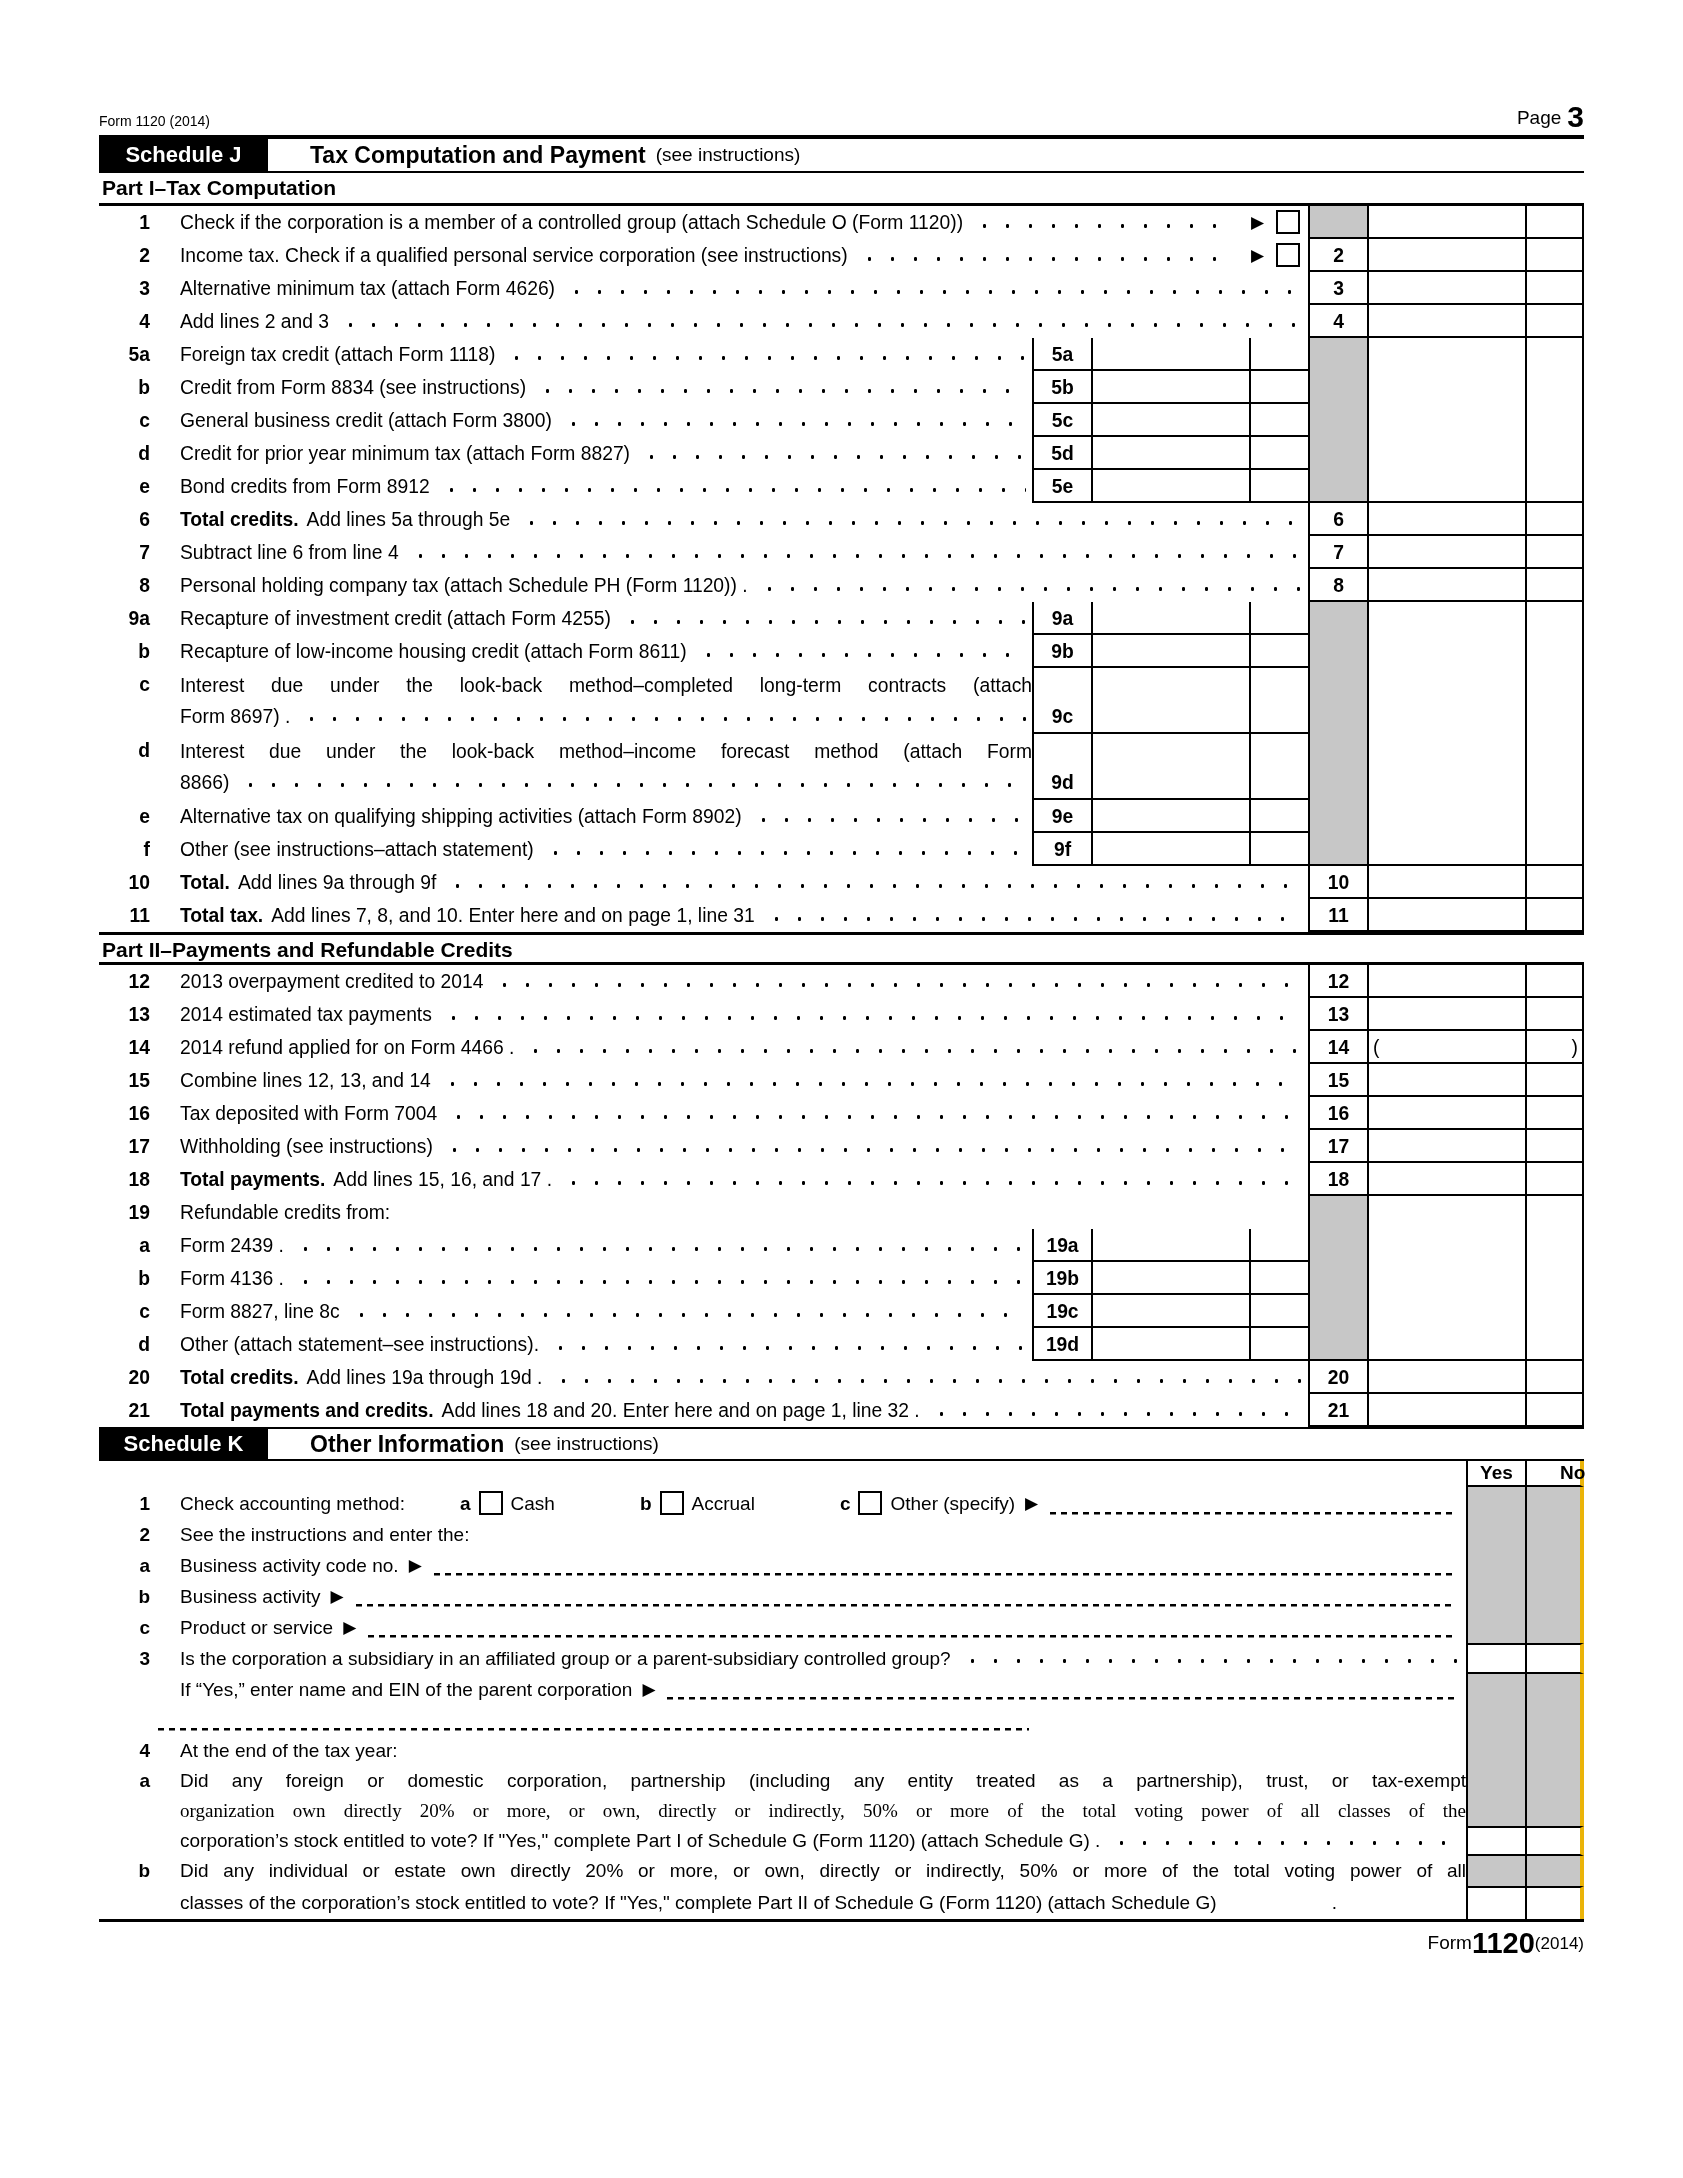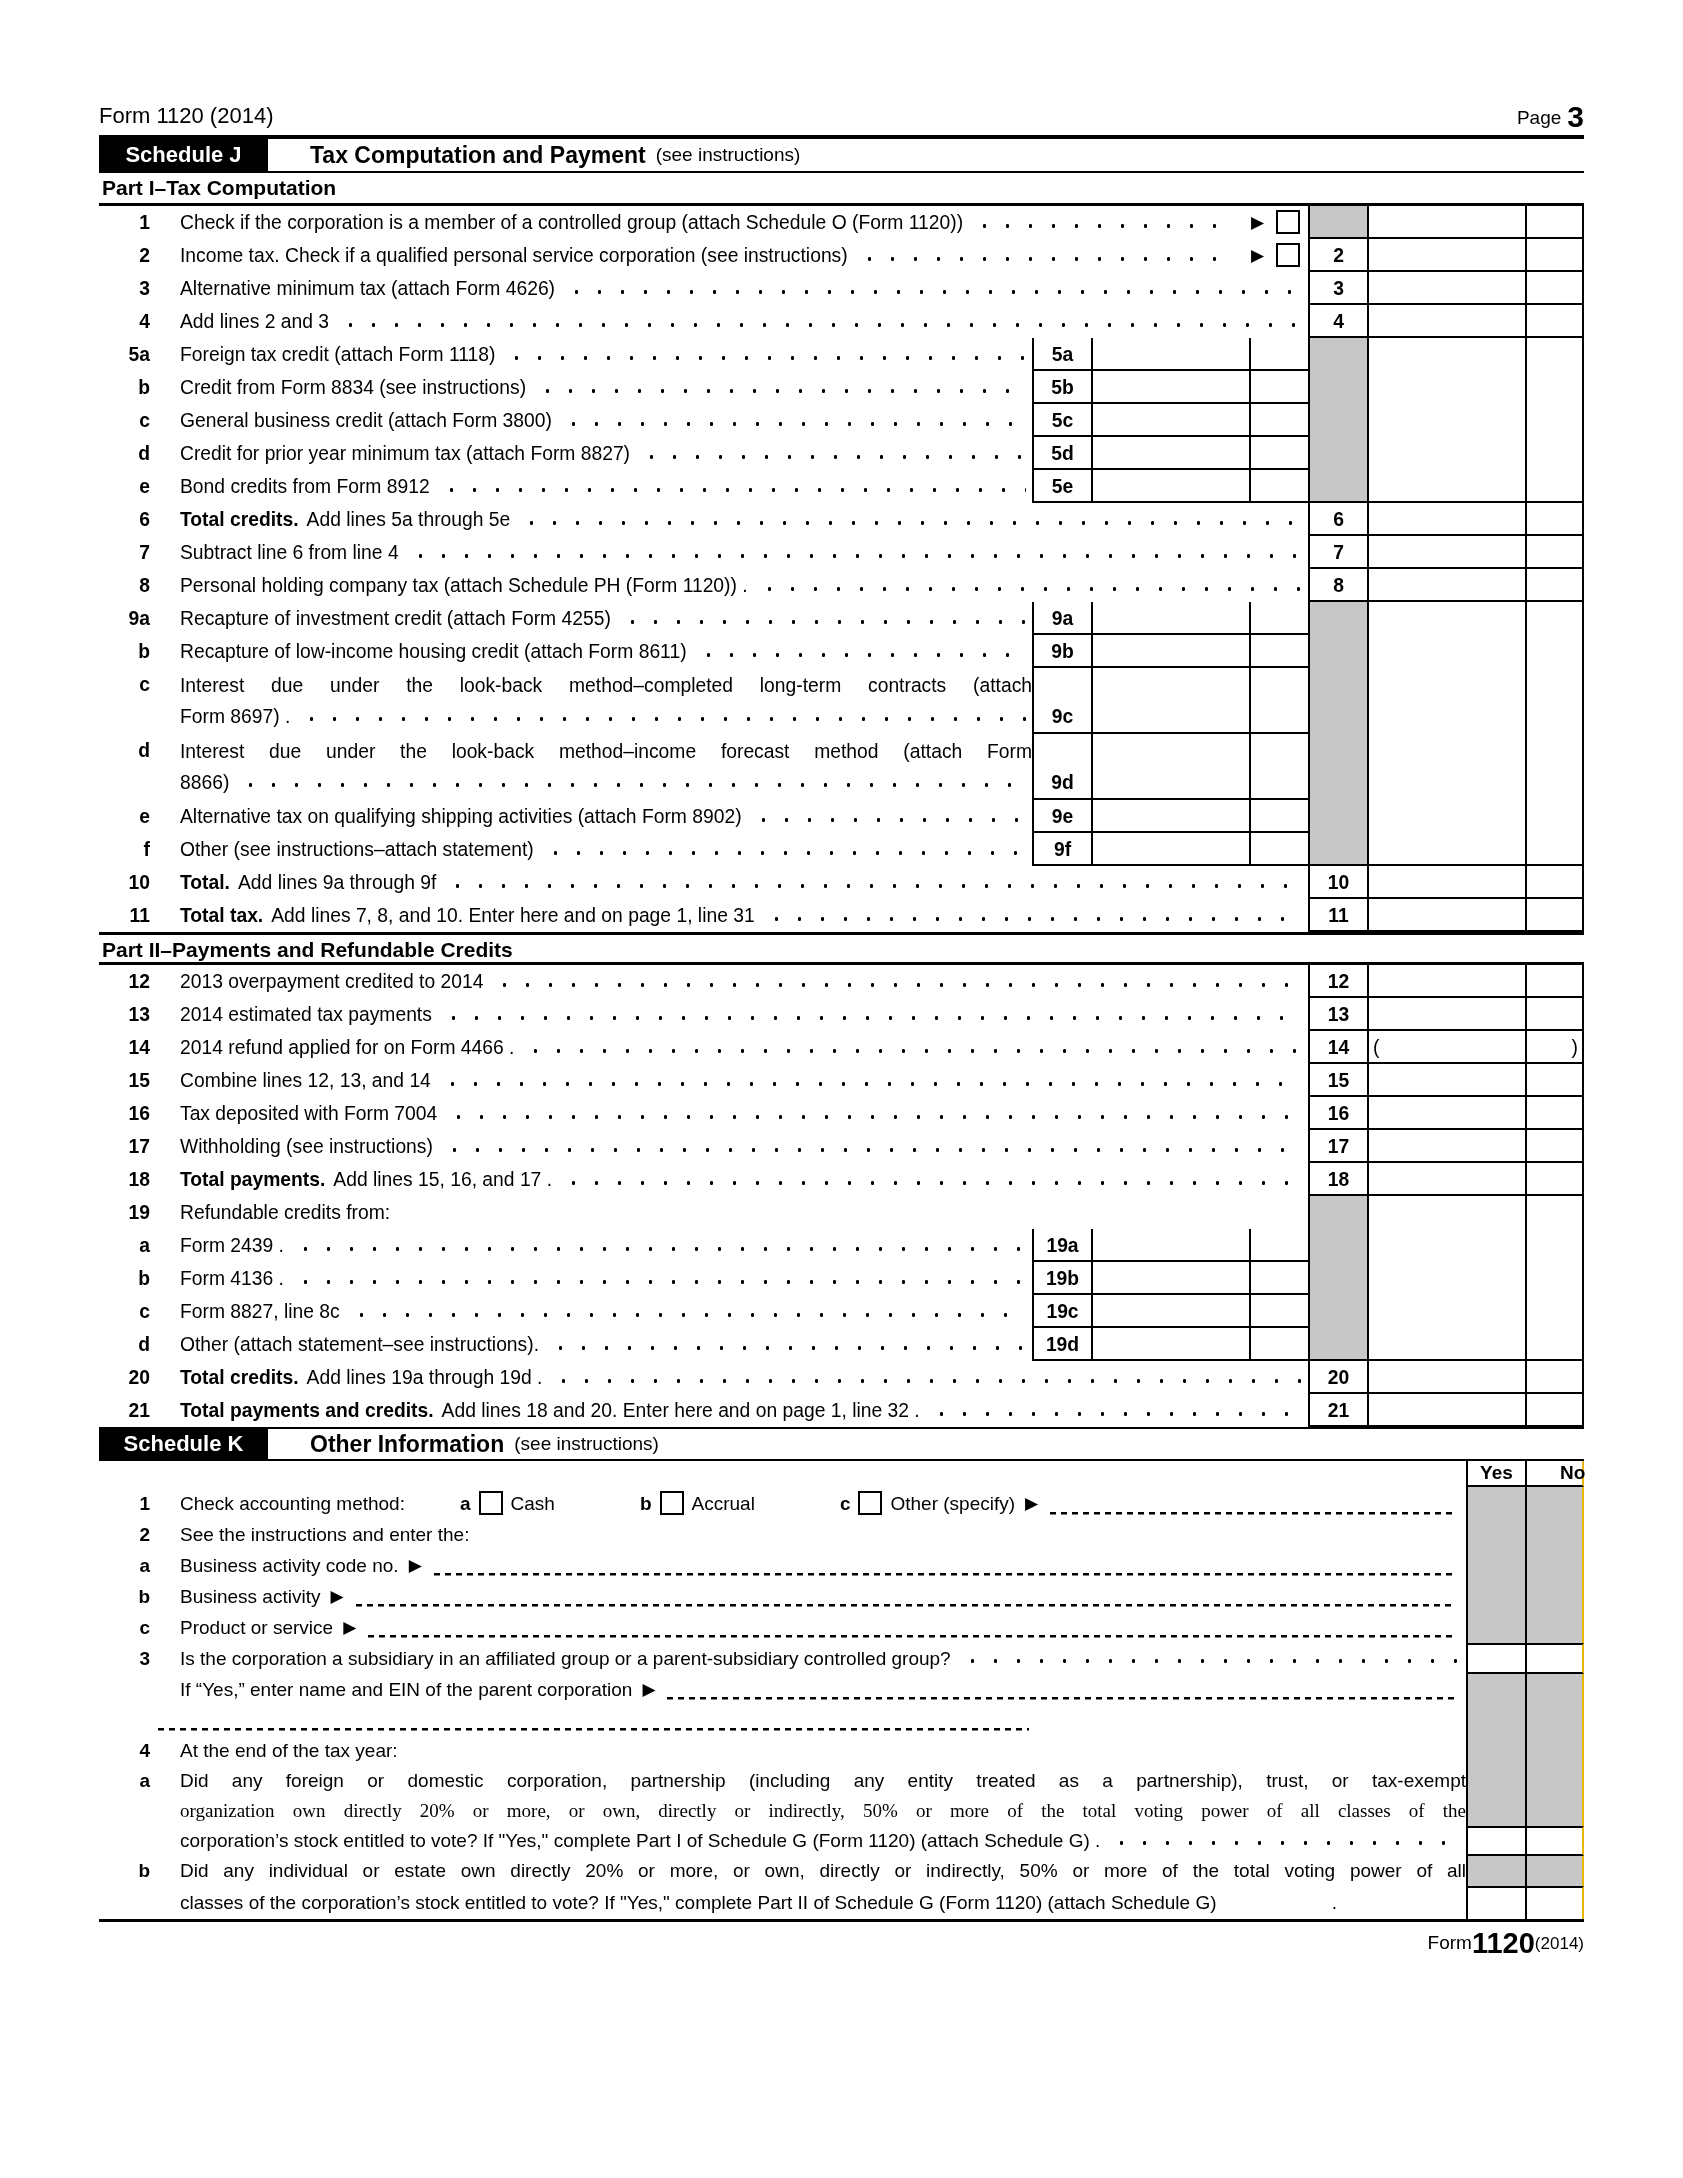--- a/index.html
+++ b/index.html
@@ -2,21 +2,21 @@
 <html><head>
 <meta charset="utf-8">
 <style>
   html,body{margin:0;padding:0;background:#e8e8e8;}
   .page{position:relative;width:1683px;height:2178px;background:#ffffff;
         font-family:"Liberation Sans",sans-serif;color:#000;overflow:hidden;}
   .content{position:absolute;left:99px;top:99px;width:1485px;}
 
   
   .hdr{height:30px;border-bottom:4px solid #000;display:flex;justify-content:space-between;align-items:flex-end;padding-bottom:6px;box-sizing:content-box;}
-  .formid{font-size:22px;}
+  .formid{font-size:14px;}
   .pageno{font-size:19px;display:flex;align-items:flex-end;gap:6px;}
   .pageno b{font-size:30px;line-height:24px;}
 
   
   .schedbar{height:34px;border-bottom:2px solid #000;display:flex;align-items:center;box-sizing:border-box;}
   .schedbox{background:#000;color:#fff;font-weight:bold;font-size:22px;height:100%;width:169px;display:flex;align-items:center;justify-content:center;}
   .schedtitle{font-weight:bold;font-size:23px;margin-left:42px;}
   .schedsub{font-size:19px;margin-left:10px;}
 
   .partbar{height:33px;border-bottom:3px solid #000;box-sizing:border-box;font-weight:bold;font-size:21px;line-height:29px;padding-left:3px;}
@@ -50,21 +50,21 @@
   .gray{background:#c7c7c7;}
   .paren-l{position:absolute;left:4px;top:0;}
   .paren-r{position:absolute;right:4px;top:0;}
 
   
   .krow{display:flex;align-items:stretch;font-size:19px;box-sizing:border-box;}
   .klbl{width:51px;text-align:right;font-weight:bold;flex:none;}
   .ktxt{flex:1;display:flex;min-width:0;padding-left:30px;white-space:nowrap;align-items:stretch;}
   .ktxt.block{display:block;text-align:justify;text-align-last:justify;white-space:normal;}
   .yn{flex:none;width:59px;border-left:2px solid #000;box-sizing:border-box;text-align:center;font-weight:bold;}
-  .yn.last{border-right:2px solid #eab308;padding-left:33px;}
+  .yn.last{border-right:4px solid #eab308;padding-left:33px;}
   .ynw{background:#fff;border-top:2px solid #000;border-bottom:2px solid #000;}
   .ynw.nob{border-bottom:none;}
   .yng{background:#c7c7c7;}
   .ynh{border-bottom:2px solid #000;line-height:24px;}
   .dashfill{flex:1;margin:0 10px 0 8px;
         background-image:repeating-linear-gradient(90deg,#000 0 6px,transparent 6px 11px);
         background-size:100% 2.5px;background-repeat:no-repeat;background-position:left bottom 6px;}
   .kit{display:flex;align-items:center;}
   .kit .klet{font-weight:bold;margin-left:0;}
   .bigbot{border-top:3.5px solid #000;height:0;}

